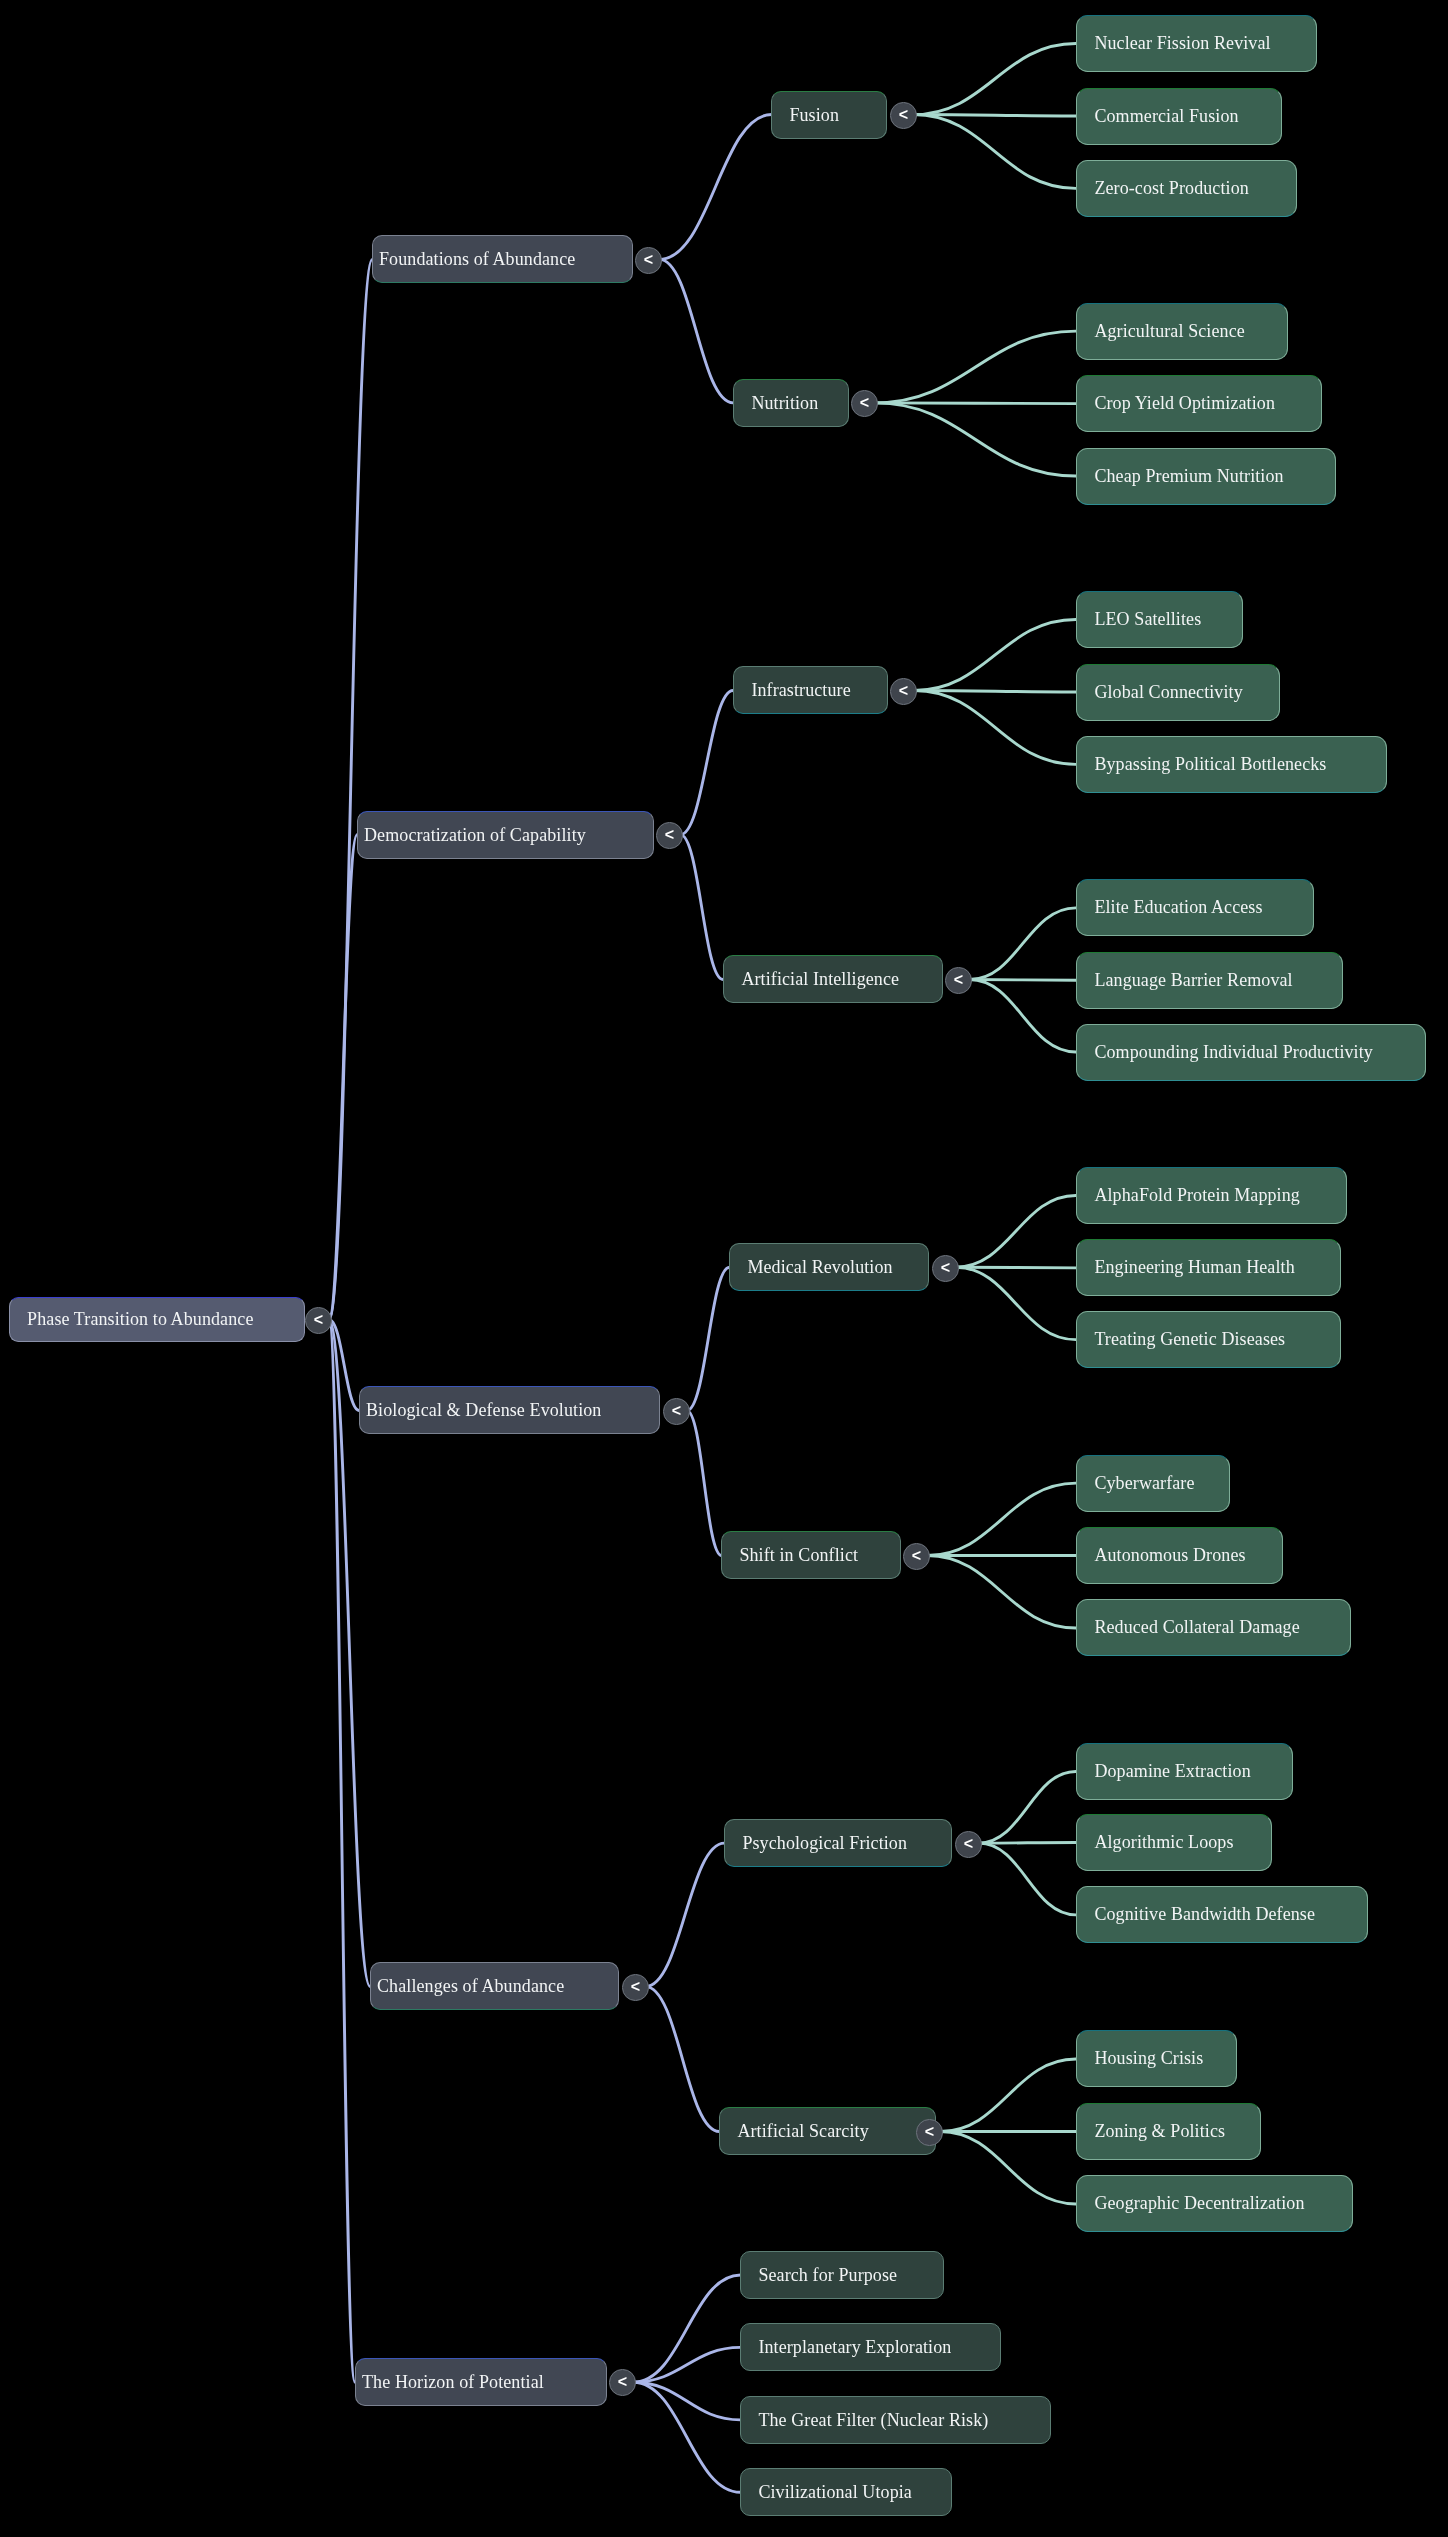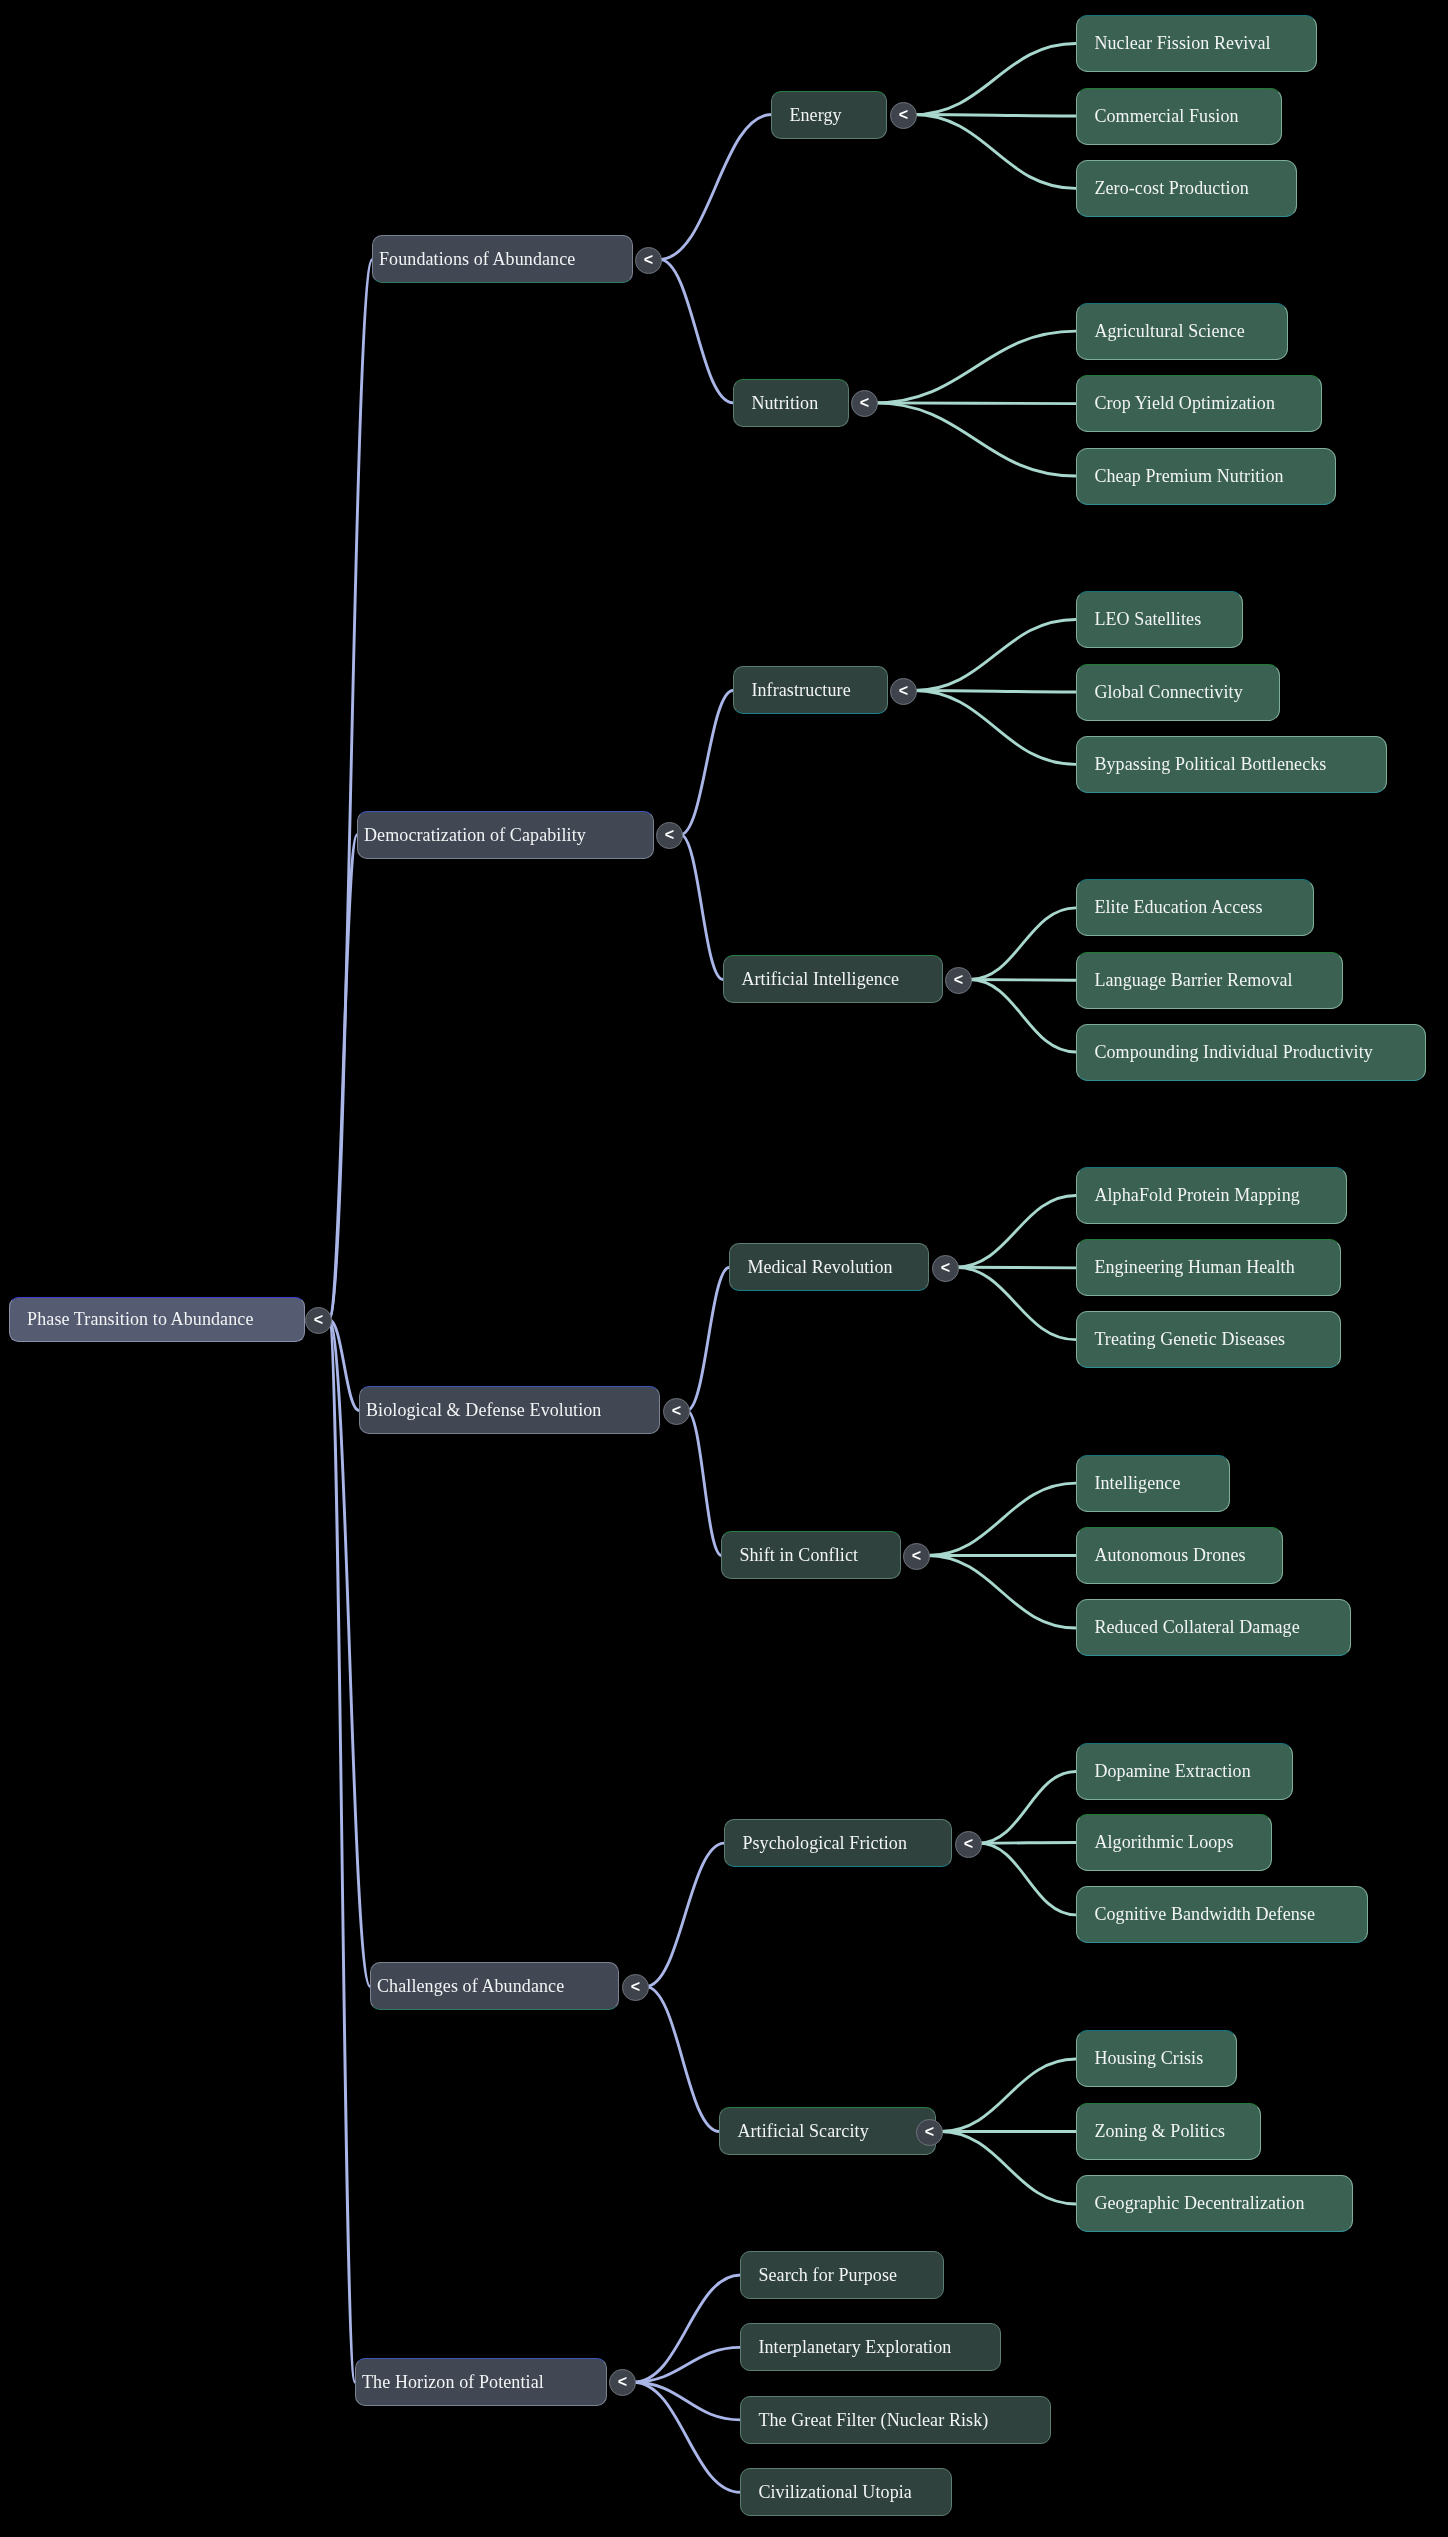--- a/index.html
+++ b/index.html
@@ -126,21 +126,21 @@
   <div id="nodes">
       <div class="node n-root" style="left: 8.7px; top: 1297px; height: 45px; width: 296px;">
         <span class="label">Phase Transition to Abundance</span>
       </div>
       <div class="toggle" style="left: 305px; top: 1307px;">&lt;</div>
       <div class="node n-l1 tb-green" style="left: 372px; top: 235px; height: 48px; width: 261px;">
         <span class="label">Foundations of Abundance</span>
       </div>
       <div class="toggle" style="left: 635px; top: 247px;">&lt;</div>
       <div class="node n-l2 tt-green" style="left: 771px; top: 91px; height: 48px; width: 116px;">
-        <span class="label">Energy</span>
+        <span class="label">Fusion</span>
       </div>
       <div class="toggle" style="left: 890px; top: 102px;">&lt;</div>
       <div class="node n-leaf tt-teal" style="left: 1076px; top: 15px; height: 57px; width: 241px;">
         <span class="label">Nuclear Fission Revival</span>
       </div>
       <div class="node n-leaf tt-green" style="left: 1076px; top: 88px; height: 57px; width: 206px;">
         <span class="label">Commercial Fusion</span>
       </div>
       <div class="node n-leaf tb-teal" style="left: 1076px; top: 160px; height: 57px; width: 221px;">
         <span class="label">Zero-cost Production</span>
@@ -203,21 +203,21 @@
         <span class="label">Engineering Human Health</span>
       </div>
       <div class="node n-leaf tb-teal" style="left: 1076px; top: 1311px; height: 57px; width: 265px;">
         <span class="label">Treating Genetic Diseases</span>
       </div>
       <div class="node n-l2 tt-green" style="left: 721px; top: 1531px; height: 48px; width: 180px;">
         <span class="label">Shift in Conflict</span>
       </div>
       <div class="toggle" style="left: 903px; top: 1543px;">&lt;</div>
       <div class="node n-leaf tt-teal" style="left: 1076px; top: 1455px; height: 57px; width: 154px;">
-        <span class="label">Intelligence</span>
+        <span class="label">Cyberwarfare</span>
       </div>
       <div class="node n-leaf tt-green" style="left: 1076px; top: 1527px; height: 57px; width: 207px;">
         <span class="label">Autonomous Drones</span>
       </div>
       <div class="node n-leaf tb-teal" style="left: 1076px; top: 1599px; height: 57px; width: 275px;">
         <span class="label">Reduced Collateral Damage</span>
       </div>
       <div class="node n-l1 tb-green" style="left: 370px; top: 1962px; height: 48px; width: 249px;">
         <span class="label">Challenges of Abundance</span>
       </div>

